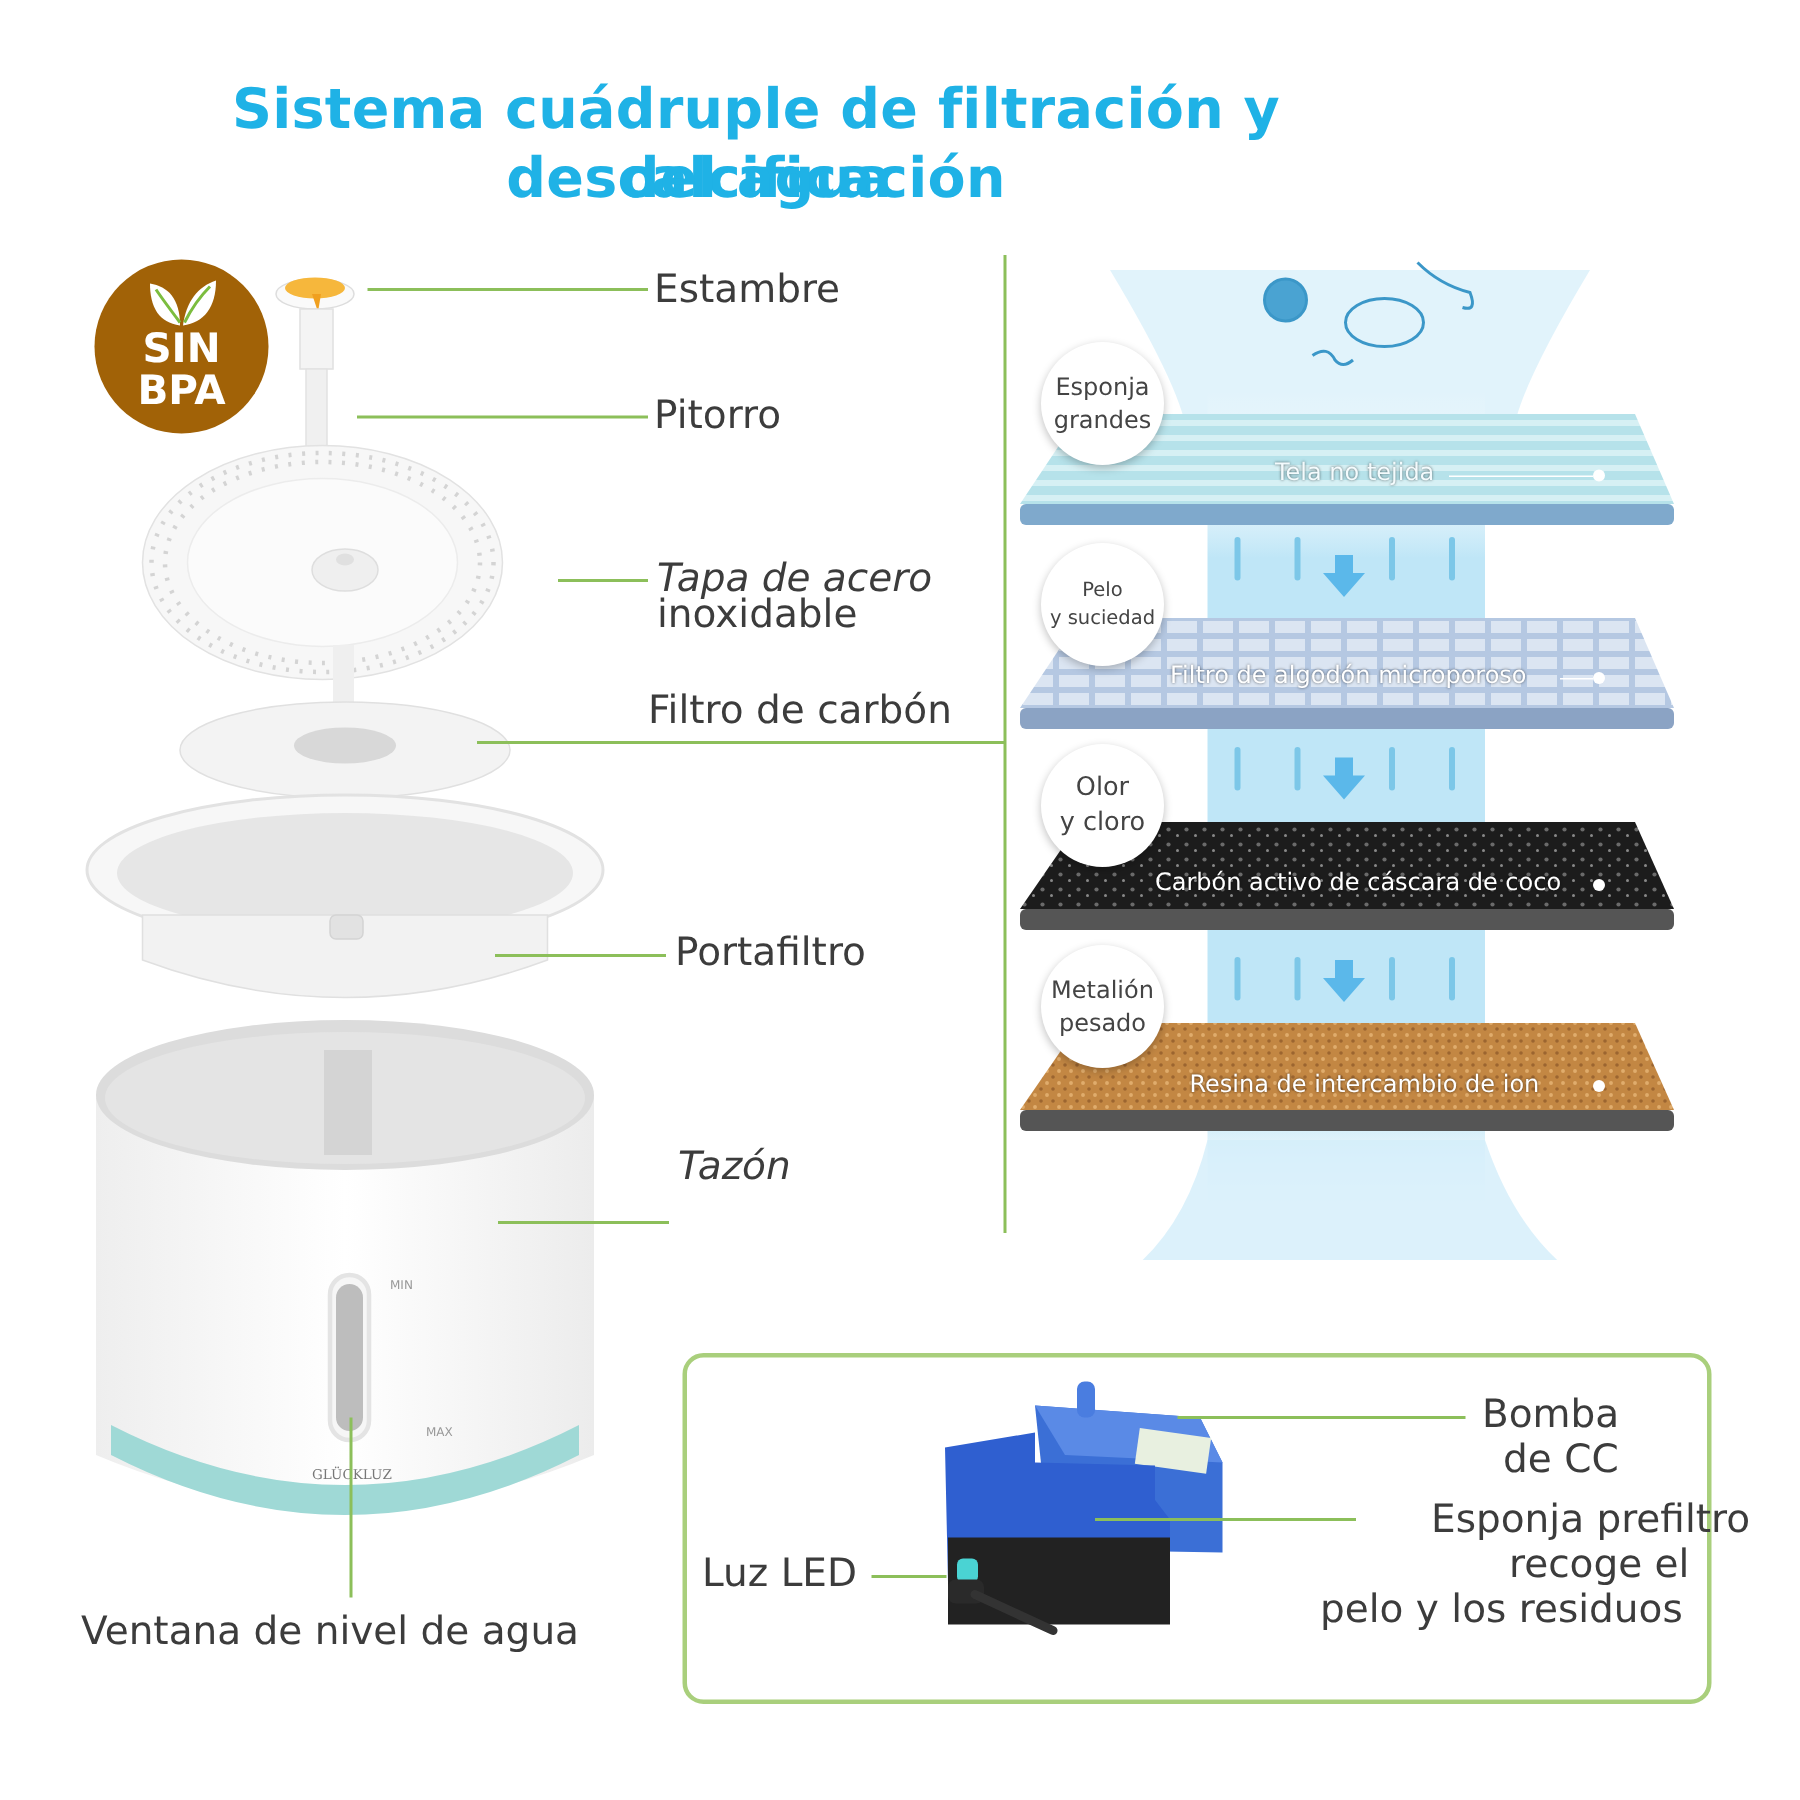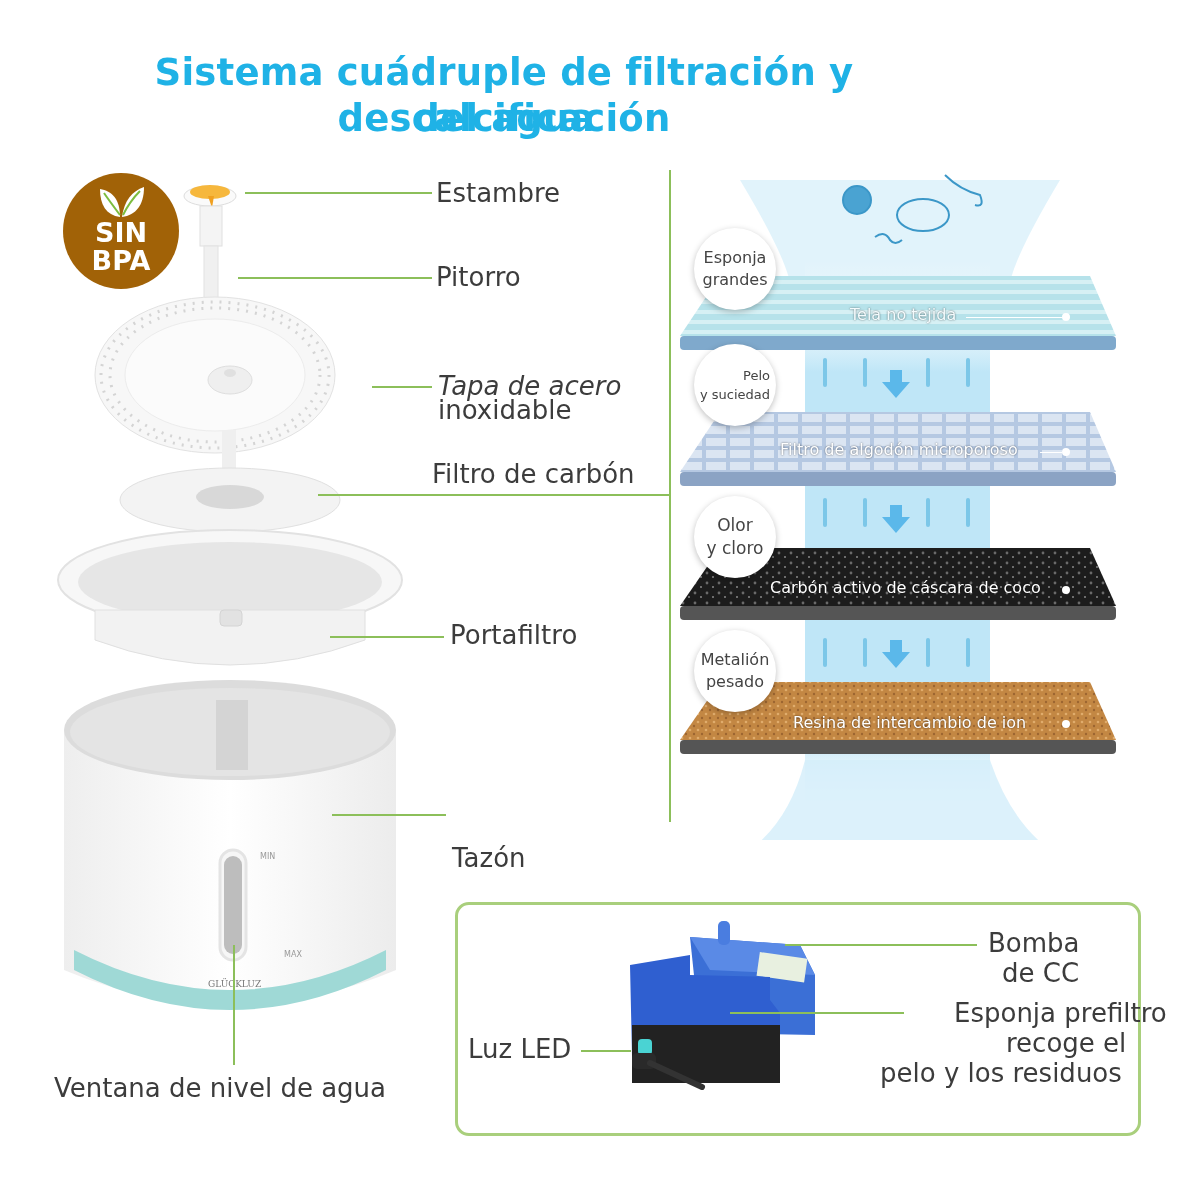--- a/index.html
+++ b/index.html
@@ -97,21 +97,21 @@
 <div class="abs lbl" style="left:438px;top:374px;line-height:24px;font-style:italic;">Tapa de acero</div>
 <div class="abs lbl" style="left:438px;top:398px;line-height:24px;">inoxidable</div>
 
 <div class="abs lbl" style="left:432px;top:460px;">Filtro de carbón</div>
 <div class="abs leader" style="left:318px;top:494px;width:352px;"></div>
 
 <div class="abs leader" style="left:330px;top:636px;width:114px;"></div>
 <div class="abs lbl" style="left:450px;top:621px;">Portafiltro</div>
 
 <div class="abs leader" style="left:332px;top:814px;width:114px;"></div>
-<div class="abs lbl" style="left:452px;top:844px;">Tazón</div>
+<div class="abs lbl" style="left:452px;top:764px;font-style:italic;">Tazón</div>
 
 <div class="abs vline" style="left:233px;top:945px;height:120px;"></div>
 <div class="abs lbl" style="left:54px;top:1074px;">Ventana de nivel de agua</div>
 
 <div class="abs vline" style="left:669px;top:170px;height:652px;"></div>
 
 <svg class="abs" style="left:680px;top:160px;" width="440" height="680" viewBox="0 0 440 680">
   <defs>
     <linearGradient id="beam" x1="0" y1="0" x2="0" y2="1">
       <stop offset="0" stop-color="#ffffff" stop-opacity="0"></stop>
@@ -204,21 +204,21 @@
 
 <div class="abs layer-label" style="left:793px;top:713px;">Resina de intercambio de ion</div>
 <div class="abs dot" style="left:1062px;top:720px;"></div>
 
 <div class="abs bubble" style="left:694px;top:228px;width:82px;height:82px;">
   <div style="font-size:16px;line-height:22px;">
       <div>Esponja</div>
       <div>grandes</div>
     </div>
 </div>
-<div class="abs bubble" style="left:694px;top:344px;width:82px;height:82px;text-align:right;">
+<div class="abs bubble" style="left:694px;top:362px;width:82px;height:82px;">
   <div style="font-size:13px;line-height:19px;">
       <div>Pelo</div>
       <div>y suciedad</div>
     </div>
 </div>
 <div class="abs bubble" style="left:694px;top:496px;width:82px;height:82px;">
   <div style="font-size:17px;line-height:23px;">
       <div>Olor</div>
       <div>y cloro</div>
     </div>

